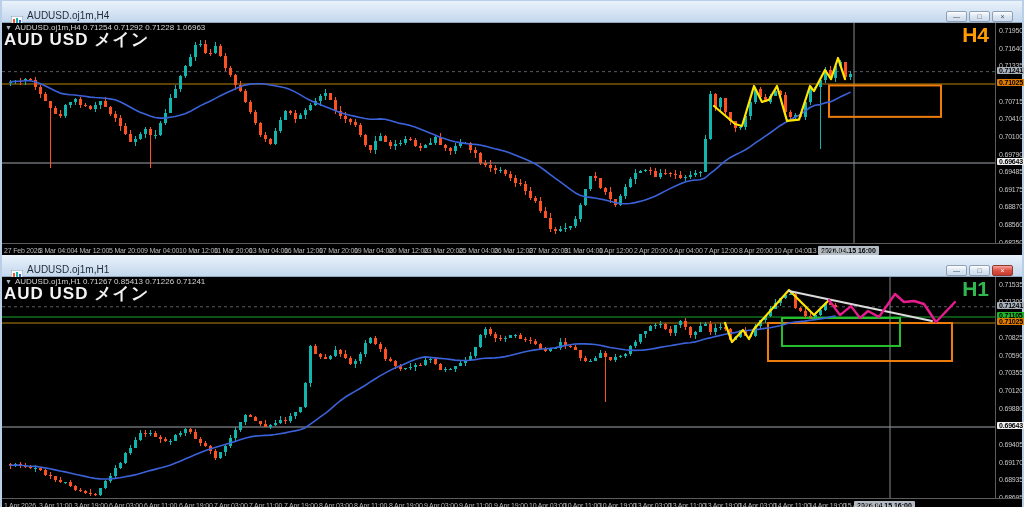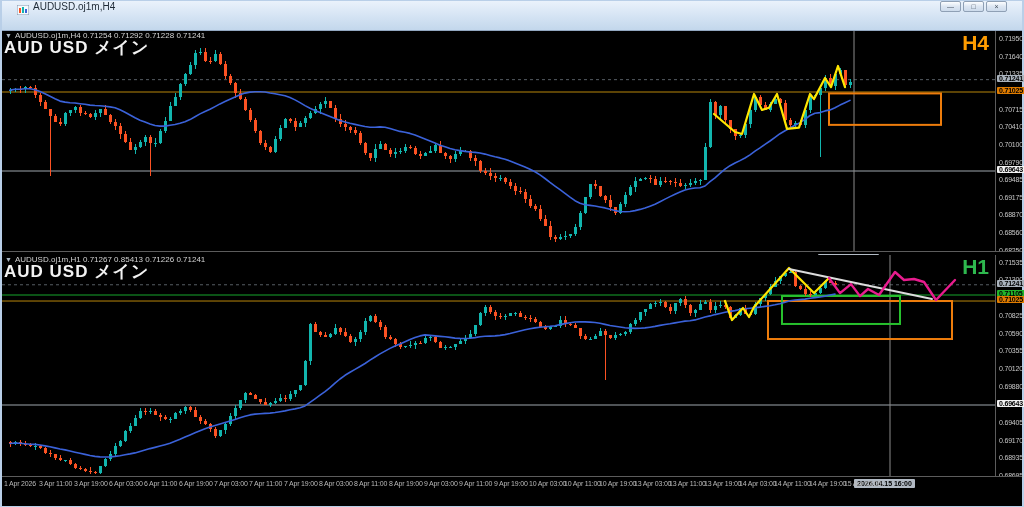--- a/index.html
+++ b/index.html
@@ -1,23 +1,23 @@
 <!DOCTYPE html>
 <html><head>
 <meta charset="utf-8">
 <style>
   html,body{margin:0;padding:0;background:#9fb8d4;}
   .app{position:relative;width:1024px;height:507px;box-sizing:border-box;
        padding:1px 2px;background:#b9cfe8;font-family:"Liberation Sans",sans-serif;overflow:hidden;}
   .chart-window{position:relative;width:1020px;background:#000;}
   .win0{height:250px;margin-bottom:4px;}
   .win1{height:251px;}
-  .titlebar{position:relative;height:30px;display:flex;align-items:flex-start;
+  .titlebar{position:relative;height:22px;display:flex;align-items:flex-end;
             background:linear-gradient(#eaf2fb,#d4e3f3 55%,#c3d7ec);
-            border-bottom:1px solid #92a7c0;box-sizing:border-box;padding:0 15px;}
+            border-bottom:1px solid #92a7c0;box-sizing:border-box;padding:0 9px;}
   .win-icon{width:12px;height:10px;margin-right:4px;flex:0 0 auto;}
   .win-title{font-size:10px;color:#1f2a36;line-height:12px;white-space:nowrap;}
   .win-buttons{margin-left:auto;display:flex;gap:2px;}
   .win-btn{width:21px;height:11px;border:1px solid #8fa0b5;border-radius:2px;box-sizing:border-box;
            background:linear-gradient(#fdfeff,#dce6f2 50%,#cddbec);
            font-size:7px;line-height:9px;text-align:center;color:#44505e;cursor:default;}
   .win-btn.close-active{background:linear-gradient(#f5a6a0,#e05548 45%,#c83a2e);color:#fff;border-color:#8f3a30;}
   .chart-body{display:flex;background:#000;}
   .plot{position:relative;background:#000;overflow:hidden;}
   .plot svg{position:absolute;left:0;top:0;}
@@ -403,21 +403,21 @@
               <line x1="838" x2="838" y1="37.12794732438866" y2="42.987524094270825" stroke="#12b5ae" stroke-width="1"></line>
               <rect x="836.5" y="39.31977501317287" width="3" height="3.6299842708918035" fill="#12b5ae"></rect>
               <line x1="843" x2="843" y1="39.03515853291357" y2="56.38928862711029" stroke="#fc5223" stroke-width="1"></line>
               <rect x="841.5" y="39.31977501317287" width="3" height="14.709438111301289" fill="#fc5223"></rect>
               <line x1="848" x2="848" y1="47.714712920313076" y2="56.56799412957078" stroke="#12b5ae" stroke-width="1"></line>
               <rect x="846.5" y="50.83305768038056" width="3" height="3.1961554440935984" fill="#12b5ae"></rect>
             </g>
             <polyline points="8,59.1 13,58.3 18,58.3 23,57.8 28,57.7 33,58.7 38,60.5 43,62.8 48,65.3 53,67.8 58,70.1 63,71.1 68,71.7 73,72.0 78,72.7 83,73.3 88,74.1 93,74.5 98,74.7 103,75.2 108,75.9 113,76.8 118,78.8 123,81.3 128,84.0 133,86.7 138,89.2 143,91.1 148,92.9 153,94.5 158,95.1 163,95.1 168,94.2 173,93.5 178,92.3 183,90.8 188,88.6 193,85.8 198,82.9 203,80.5 208,78.3 213,75.6 218,72.9 223,70.6 228,68.3 233,66.1 238,63.8 243,62.1 248,61.1 253,60.8 258,60.8 263,61.0 268,62.0 273,62.8 278,63.8 283,64.8 288,66.5 293,68.9 298,71.6 303,74.6 308,77.3 313,79.5 318,81.5 323,83.6 328,85.6 333,87.5 338,89.4 343,90.9 348,92.3 353,93.4 358,94.5 363,95.5 368,96.2 373,96.2 378,95.9 383,96.3 388,97.5 393,99.0 398,100.4 403,101.3 408,102.4 413,104.0 418,106.0 423,108.0 428,110.1 433,112.1 438,114.2 443,115.8 448,117.5 453,118.7 458,119.6 463,120.4 468,121.0 473,121.4 478,122.0 483,123.1 488,124.5 493,125.8 498,126.9 503,128.3 508,129.9 513,131.9 518,133.9 523,135.9 528,138.2 533,140.8 538,143.9 543,147.5 548,151.4 553,155.1 558,158.7 563,162.4 568,166.2 573,169.7 578,172.2 583,173.8 588,174.4 593,175.0 598,176.0 603,176.9 608,178.3 613,179.6 618,180.5 623,180.7 628,180.5 633,179.6 638,178.4 643,177.0 648,175.2 653,173.3 658,170.7 663,168.1 668,165.6 673,163.2 678,161.0 683,159.1 688,157.7 693,157.0 698,156.8 703,155.0 708,150.7 713,146.9 718,142.3 723,138.1 728,134.7 733,132.0 738,129.6 743,127.0 748,123.9 753,120.2 758,116.9 763,113.4 768,110.0 773,106.3 778,102.7 783,99.8 788,97.0 793,94.2 798,91.6 803,88.3 808,84.5 813,82.2 818,81.6 823,79.9 828,78.9 833,76.8 838,74.1 843,71.8 848,69.4" fill="none" stroke="#3b62d9" stroke-width="1.6" stroke-linejoin="round" stroke-linecap="round"></polyline>
             <polyline points="712,83.0 733,101.0 740,103.0 752,63.0 760,79.0 767,76.7 775,63.0 785,97.9 797,96.7 808,63.0 812,68.1 823,47.0 829,56.1 836,35.0 843,56.1" fill="none" stroke="#ffe600" stroke-width="2.2" stroke-linejoin="round" stroke-linecap="round"></polyline>
           </svg>
-        <div class="ohlc-line"><span class="dd-icon">▼</span><span>AUDUSD.oj1m,H4  0.71254 0.71292 0.71228 0.71241</span></div>
+        <div class="ohlc-line"><span class="dd-icon">▼</span><span>AUDUSD.oj1m,H4  0.71254 0.71292 0.71228 1.06963</span></div>
         <div class="symbol-label">AUD USD メイン</div>
         <div class="tf-label" id="tf0" style="color: rgb(255, 156, 0);">H4</div>
       </div>
       <div class="yaxis" id="yaxis0" style="height:220px">
           <div class="ytick" style="top: 4.12373px;">0.71950</div>
           <div class="ytick" style="top: 21.8444px;">0.71640</div>
           <div class="ytick" style="top: 39.2793px;">0.71335</div>
           <div class="ytick" style="top: 74.7207px;">0.70715</div>
           <div class="ytick" style="top: 92.1556px;">0.70410</div>
           <div class="ytick" style="top: 109.876px;">0.70100</div>
@@ -455,20 +455,36 @@
         <div class="xtick" style="left: 632px;">2 Apr 20:00</div>
         <div class="xtick" style="left: 667px;">6 Apr 04:00</div>
         <div class="xtick" style="left: 702px;">7 Apr 12:00</div>
         <div class="xtick" style="left: 737px;">8 Apr 20:00</div>
         <div class="xtick" style="left: 772px;">10 Apr 04:00</div>
         <div class="xtick" style="left: 807px;">13 Apr 12:00</div>
       </div>
   </section>
 
   <section class="chart-window win1">
+    <div class="titlebar">
+      <span class="win-icon">
+        <svg width="12" height="10">
+            <rect x="0" y="0" width="12" height="10" fill="#f6fafe" stroke="#7e93ab"></rect>
+            <rect x="2" y="3" width="2" height="5" fill="#fc5223"></rect>
+            <rect x="5" y="2" width="2" height="6" fill="#12b5ae"></rect>
+            <rect x="8" y="4" width="2" height="4" fill="#3b62d9"></rect>
+          </svg>
+      </span>
+      <span class="win-title">AUDUSD.oj1m,H1</span>
+      <div class="win-buttons">
+        <span class="win-btn">—</span>
+        <span class="win-btn">□</span>
+        <span class="win-btn close-active">×</span>
+      </div>
+    </div>
     <div class="chart-body">
       <div class="plot p1">
         <svg id="svg1" width="993" height="221">
             <line x1="0" x2="993" y1="40" y2="40" stroke="#17a62c" stroke-width="1"></line>
             <line x1="0" x2="993" y1="46.019151846784574" y2="46.019151846784574" stroke="#b8860b" stroke-width="1"></line>
             <line x1="0" x2="993" y1="150" y2="150" stroke="#9ea6ad" stroke-width="1"></line>
             <line x1="0" x2="993" y1="29.767441860464885" y2="29.767441860464885" stroke="#565d64" stroke-width="1" stroke-dasharray="3,3"></line>
             <line x1="888" x2="888" y1="0" y2="221" stroke="#8b8b8b" stroke-width="1"></line>
             <rect x="766" y="46.019151846784574" width="184" height="37.995896032831816" fill="none" stroke="#ee7d0c" stroke-width="2"></rect>
             <rect x="780" y="40.978112175102325" width="118" height="27.98905608755095" fill="none" stroke="#27c02d" stroke-width="2"></rect>

